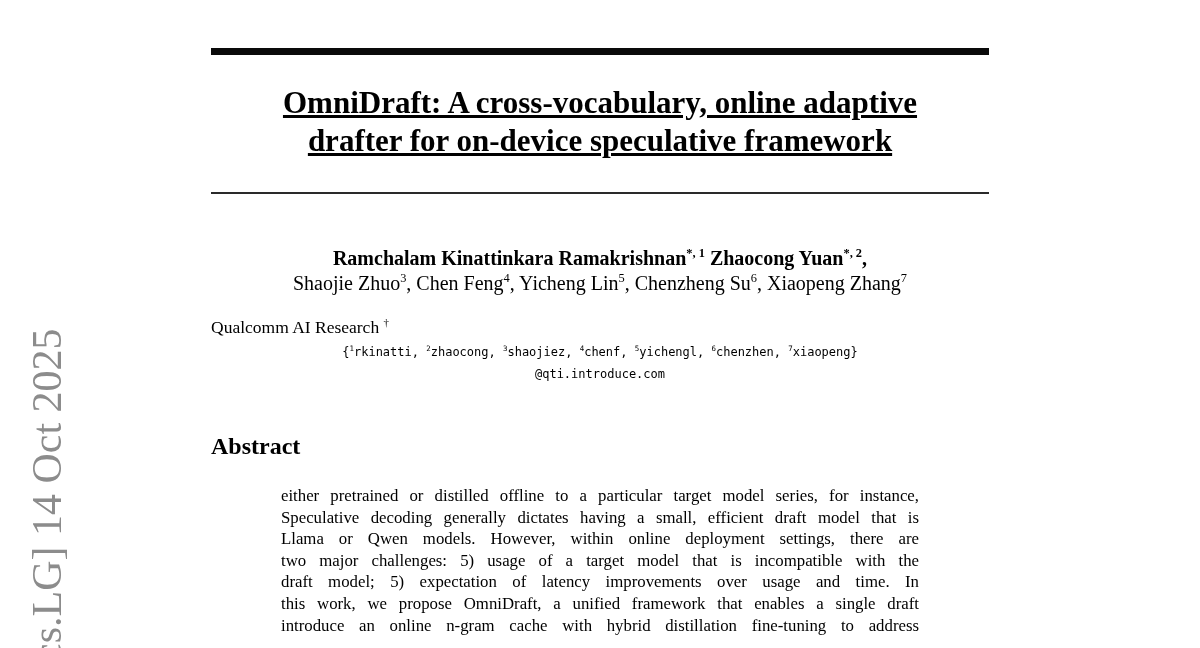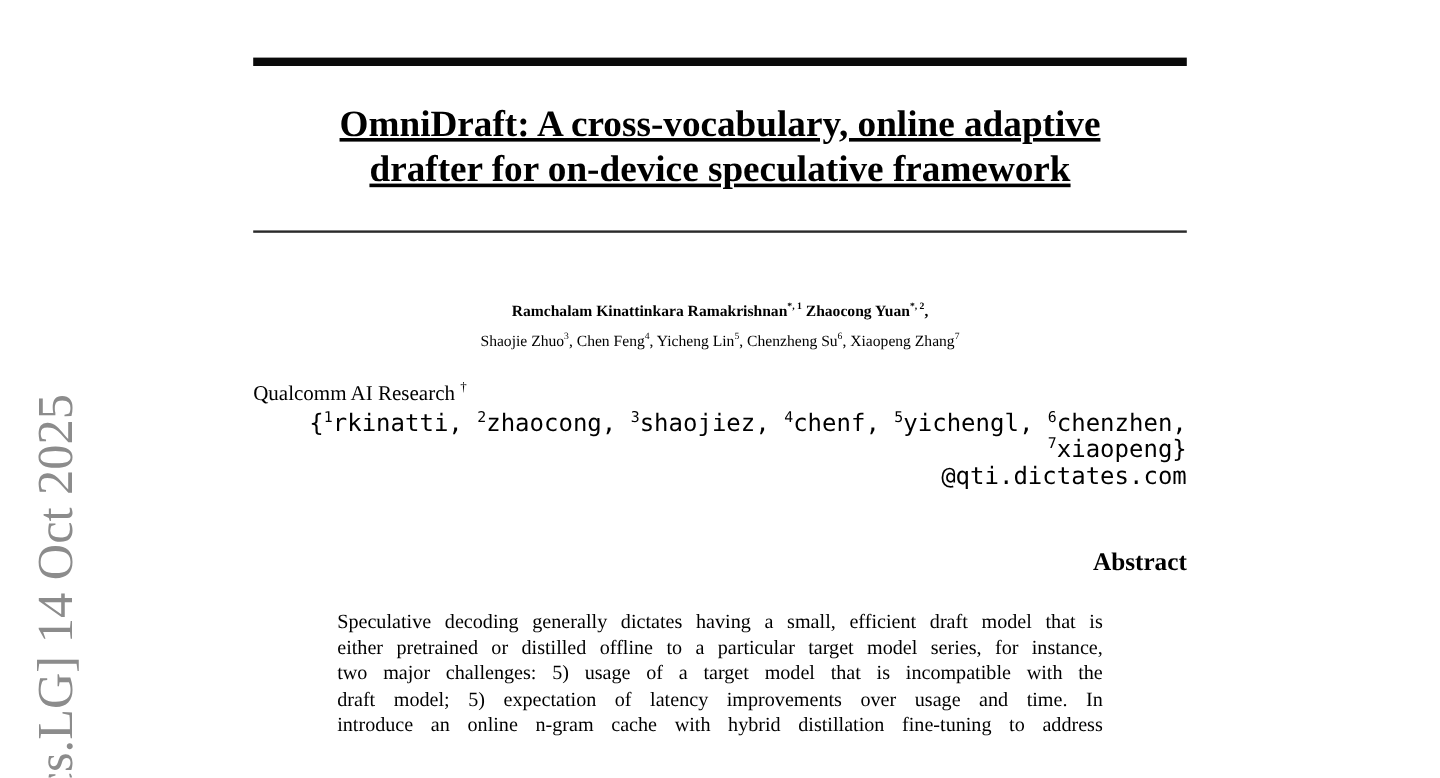--- a/index.html
+++ b/index.html
@@ -54,49 +54,49 @@
     margin: 29px 0 0 0;
     font-size: 31px;
     line-height: 38px;
     font-weight: bold;
     text-align: center;
     letter-spacing: 0;
     text-decoration: underline;
   }
   .authors-line {
     text-align: center;
-    font-size: 13px;
+    font-size: 20px;
     line-height: 25px;
   }
   .authors-line.first {
     margin-top: 52px;
     font-weight: bold;
   }
   .affiliation {
     margin-top: 20px;
     font-size: 17.5px;
     line-height: 22px;
   }
   .email-line {
-    text-align: right;
+    text-align: center;
     font-family: "DejaVu Sans Mono", monospace;
-    font-size: 20px;
+    font-size: 12px;
     line-height: 22px;
   }
   .email-line.first {
     margin-top: 3px;
   }
   sup {
     font-size: 62%;
     line-height: 0;
   }
   .abstract-heading {
     margin-top: 49px;
-    text-align: right;
-    font-size: 21px;
+    text-align: left;
+    font-size: 24px;
     line-height: 24px;
     font-weight: bold;
   }
   .abstract-body {
     margin: 27px auto 0 auto;
     width: 638px;
     font-size: 16.8px;
   }
   .abstract-line {
     line-height: 21.6px;
@@ -120,26 +120,28 @@
     <div class="rule-thin"></div>
 
     <div class="authors-line first"><span class="author"><span>Ramchalam Kinattinkara Ramakrishnan</span><sup>*, 1</sup><span> </span></span><span class="author"><span>Zhaocong Yuan</span><sup>*, 2</sup><span>,</span></span></div>
 
     <div class="authors-line"><span class="author"><span>Shaojie Zhuo</span><sup>3</sup><span>, </span></span><span class="author"><span>Chen Feng</span><sup>4</sup><span>, </span></span><span class="author"><span>Yicheng Lin</span><sup>5</sup><span>, </span></span><span class="author"><span>Chenzheng Su</span><sup>6</sup><span>, </span></span><span class="author"><span>Xiaopeng Zhang</span><sup>7</sup><span></span></span></div>
 
     <div class="affiliation"><span>Qualcomm AI Research</span> <sup>†</sup></div>
 
     <div class="email-line first"><span>{</span><span><span class="em"><sup>1</sup><span>rkinatti</span><span>, </span></span><span class="em"><sup>2</sup><span>zhaocong</span><span>, </span></span><span class="em"><sup>3</sup><span>shaojiez</span><span>, </span></span><span class="em"><sup>4</sup><span>chenf</span><span>, </span></span><span class="em"><sup>5</sup><span>yichengl</span><span>, </span></span><span class="em"><sup>6</sup><span>chenzhen</span><span>, </span></span><span class="em"><sup>7</sup><span>xiaopeng</span><span></span></span></span><span>}</span></div>
 
-    <div class="email-line">@qti.dictates.com</div>
+    <div class="email-line">@qti.introduce.com</div>
 
     <div class="abstract-heading">Abstract</div>
 
     <div class="abstract-body">
+        <div class="abstract-line">either pretrained or distilled offline to a particular target model series, for instance,</div>
         <div class="abstract-line">Speculative decoding generally dictates having a small, efficient draft model that is</div>
-        <div class="abstract-line">either pretrained or distilled offline to a particular target model series, for instance,</div>
+        <div class="abstract-line">Llama or Qwen models.  However, within online deployment settings, there are</div>
         <div class="abstract-line">two major challenges: 5) usage of a target model that is incompatible with the</div>
         <div class="abstract-line">draft model; 5) expectation of latency improvements over usage and time.  In</div>
+        <div class="abstract-line">this work, we propose OmniDraft, a unified framework that enables a single draft</div>
         <div class="abstract-line">introduce an online n-gram cache with hybrid distillation fine-tuning to address</div>
       </div>
 
   </div>
 </div>
 
 </body></html>

